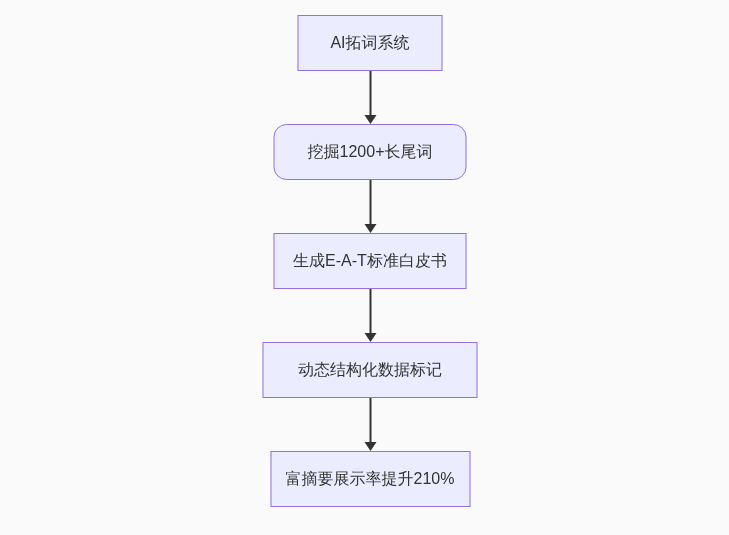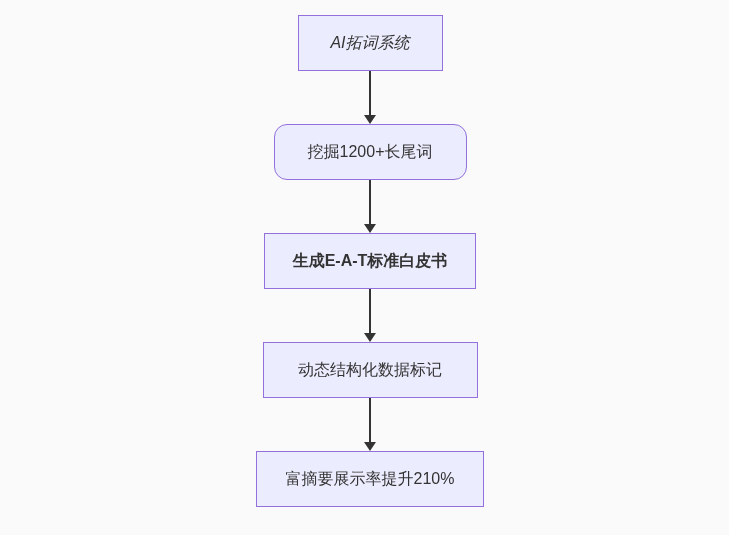--- a/index.html
+++ b/index.html
@@ -37,25 +37,25 @@
     background: var(--node-fill);
     border: 1px solid var(--node-border);
     color: var(--text);
     font-size: 16px;
     display: flex;
     align-items: center;
     justify-content: center;
     text-align: center;
     flex: none;
   }
-  .n1 { width: 145px; font-style: italic; }
+  .n1 { width: 145px; }
   .n2 { width: 193px; border-radius: 13px; }
-  .n3 { width: 212px; font-weight: bold; }
+  .n3 { width: 193px; }
   .n4 { width: 215px; }
-  .n5 { width: 228px; }
+  .n5 { width: 200px; }
   .edge {
     display: flex;
     flex-direction: column;
     align-items: center;
     height: 53px;
     flex: none;
   }
   .edge .line {
     width: 2px;
     height: 44px;

